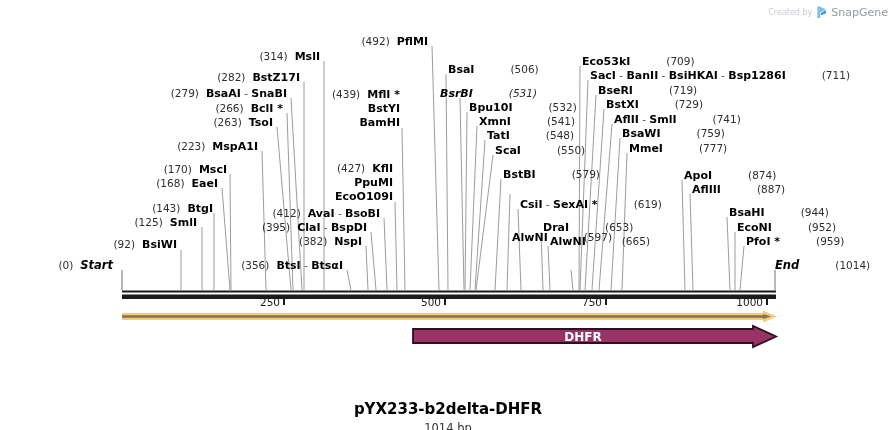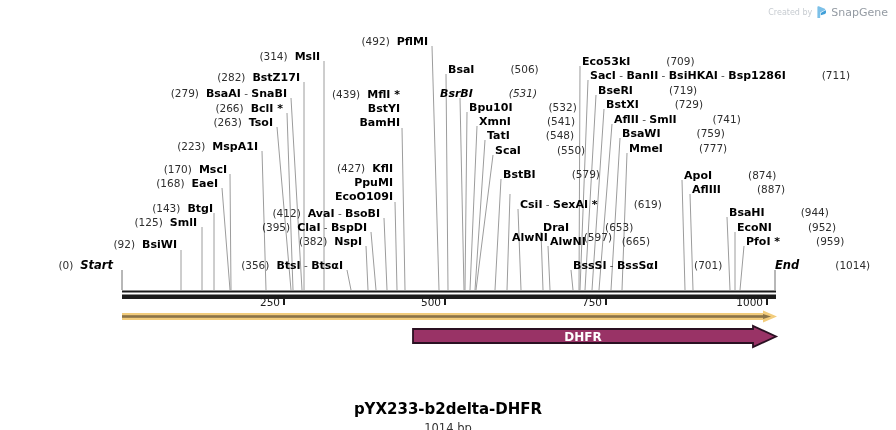--- a/index.html
+++ b/index.html
@@ -191,23 +191,20 @@
       </div>
       <div class="site-label num-last" style="left: 520px; top: 196px;">
         <div class="lbl-line"><span class="nm">CsiI</span><span class="dash"> - </span><span class="nm">SexAI *</span><span class="num">(619)</span></div>
       </div>
       <div class="site-label num-last" style="left: 543px; top: 219px;">
         <div class="lbl-line"><span class="nm">DraI</span><span class="num">(653)</span></div>
       </div>
       <div class="site-label num-last" style="left: 550px; top: 233px;">
         <div class="lbl-line"><span class="nm">AlwNI</span><span class="num">(665)</span></div>
       </div>
-      <div class="site-label num-last" style="left: 573px; top: 257px;">
-        <div class="lbl-line"><span class="nm">BssSI</span><span class="dash"> - </span><span class="nm">BssSαI</span><span class="num">(701)</span></div>
-      </div>
       <div class="site-label num-last" style="left: 582px; top: 53px;">
         <div class="lbl-line"><span class="nm">Eco53kI</span><span class="num">(709)</span></div>
       </div>
       <div class="site-label num-last" style="left: 590px; top: 67px;">
         <div class="lbl-line"><span class="nm">SacI</span><span class="dash"> - </span><span class="nm">BanII</span><span class="dash"> - </span><span class="nm">BsiHKAI</span><span class="dash"> - </span><span class="nm">Bsp1286I</span><span class="num">(711)</span></div>
       </div>
       <div class="site-label num-last" style="left: 598px; top: 82px;">
         <div class="lbl-line"><span class="nm">BseRI</span><span class="num">(719)</span></div>
       </div>
       <div class="site-label num-last" style="left: 606px; top: 96px;">

